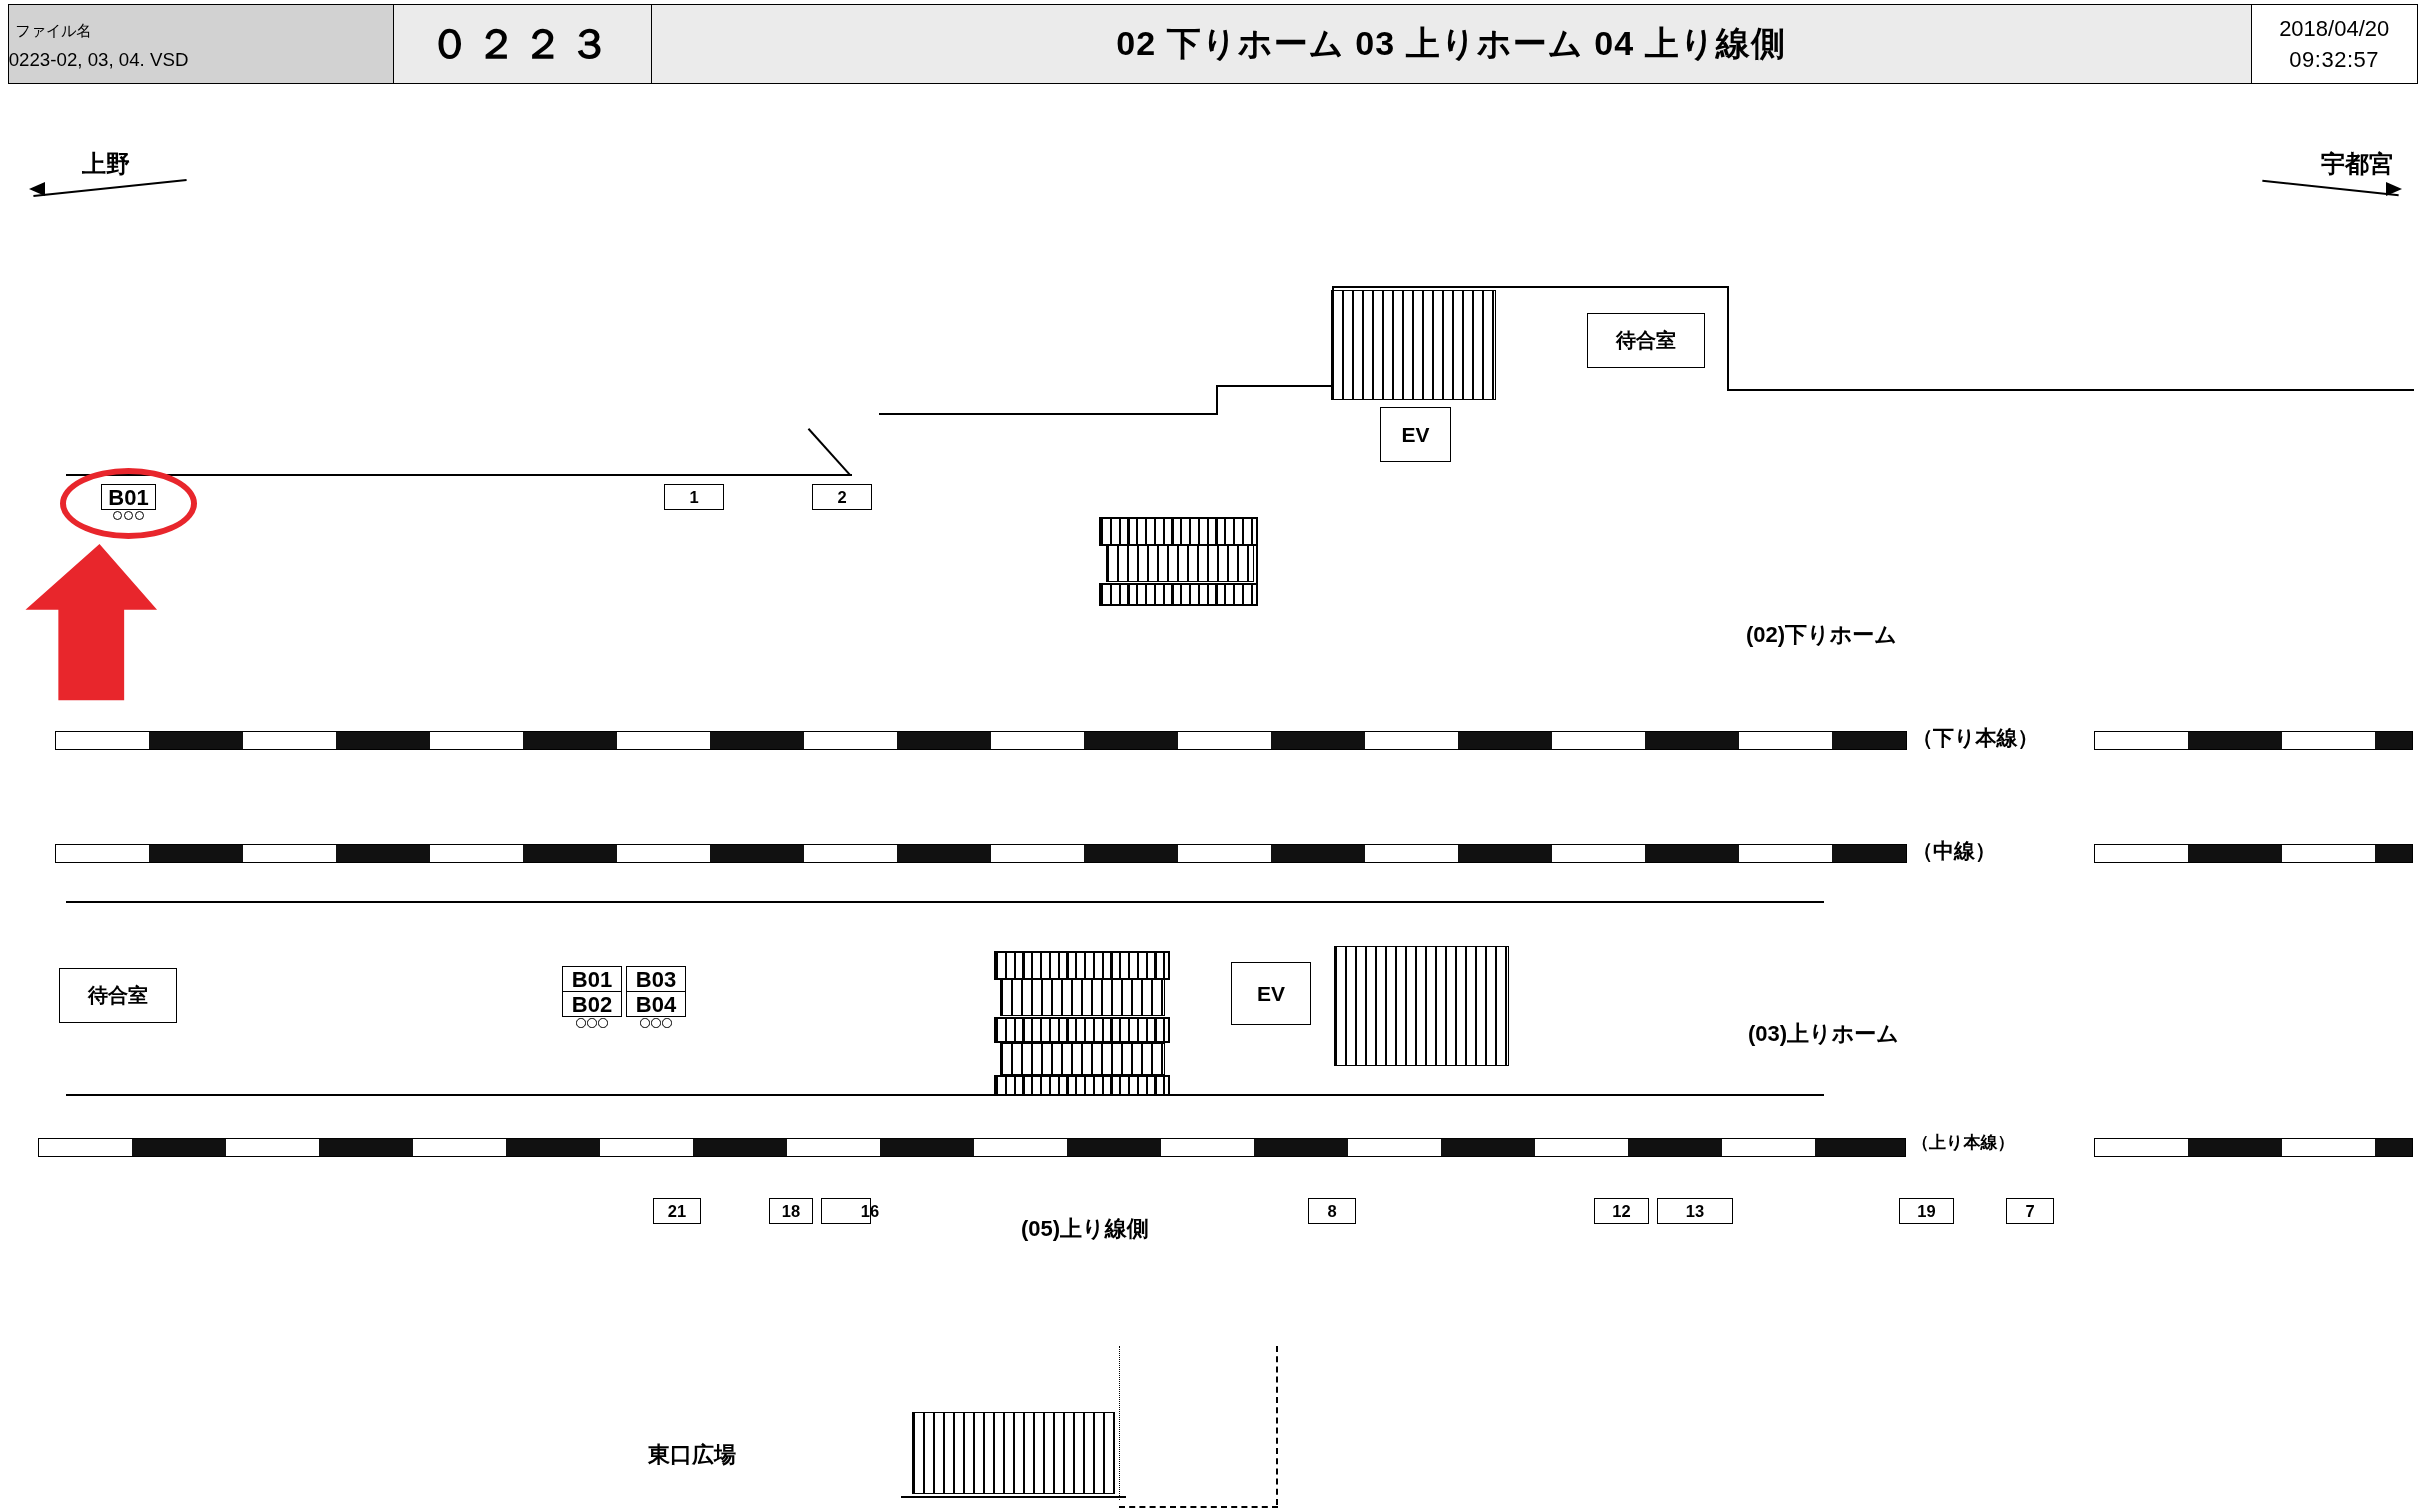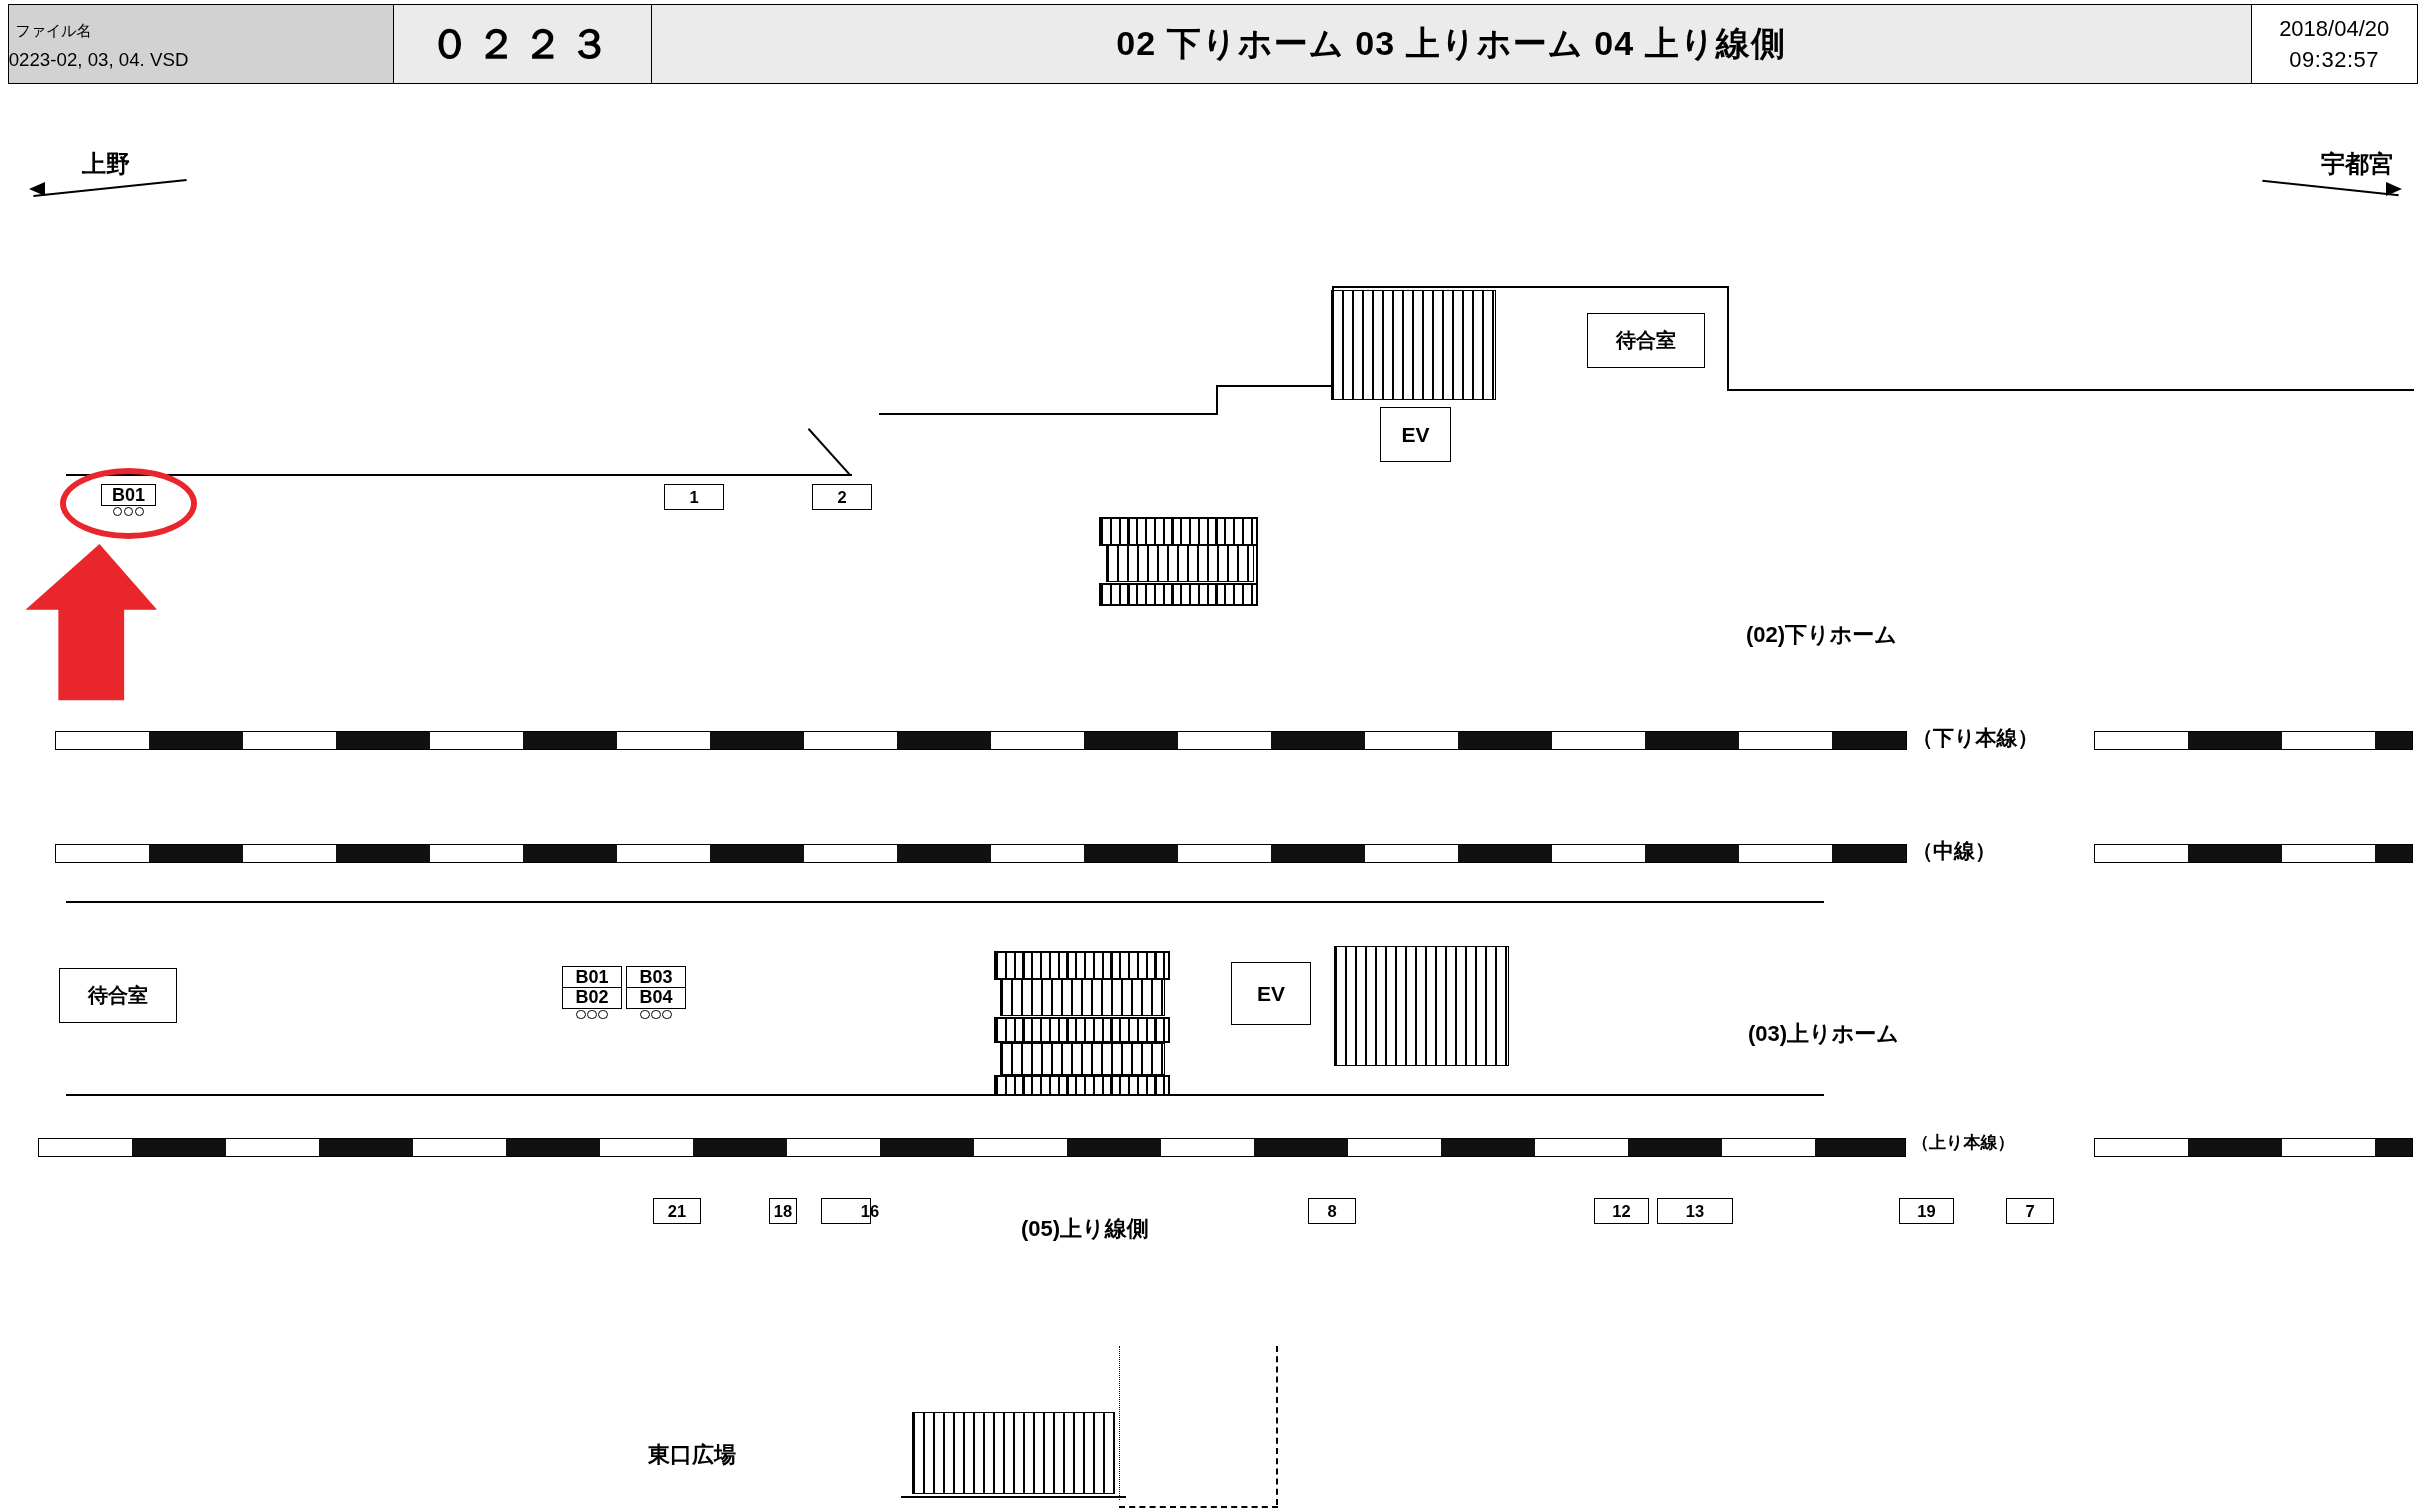--- a/index.html
+++ b/index.html
@@ -201,21 +201,21 @@
   }
 
   
   .spk {
     position: absolute;
   }
   .spk .spk-box {
     border: 1.6px solid #000;
     background: #fff;
     box-sizing: border-box;
-    font-size: 18px;
+    font-size: 22px;
     font-weight: bold;
     text-align: center;
     line-height: 1.05;
     padding: 0.5px 1.1px;
   }
   .spk .dots {
     display: flex;
     justify-content: center;
     gap: 1.6px;
     margin-top: 1.1px;
@@ -382,21 +382,21 @@
 
 <div class="label" style="left:1748px; top:1019px;">(03)上りホーム</div>
 
 <div class="track" style="left:38px; top:1138px; width:1868px;"></div>
 <div class="label" style="left:1912px; top:1131px; font-size:17px;">（上り本線）</div>
 <div class="track" style="left:2094px; top:1138px; width:319px;"></div>
 
 <div class="num-box" style="left:653px; top:1198px; width:48px; height:26px;">
   <span>21</span>
 </div>
-<div class="num-box" style="left:769px; top:1198px; width:28px; height:26px;">
+<div class="num-box" style="left:769px; top:1198px; width:44px; height:26px;">
   <span>18</span>
 </div>
 <div class="num-box" style="left:821px; top:1198px; width:40px; height:26px;padding-left:48px;">
   <span>16</span>
 </div>
 <div class="num-box" style="left:1308px; top:1198px; width:48px; height:26px;">
   <span>8</span>
 </div>
 <div class="num-box" style="left:1594px; top:1198px; width:55px; height:26px;">
   <span>12</span>

